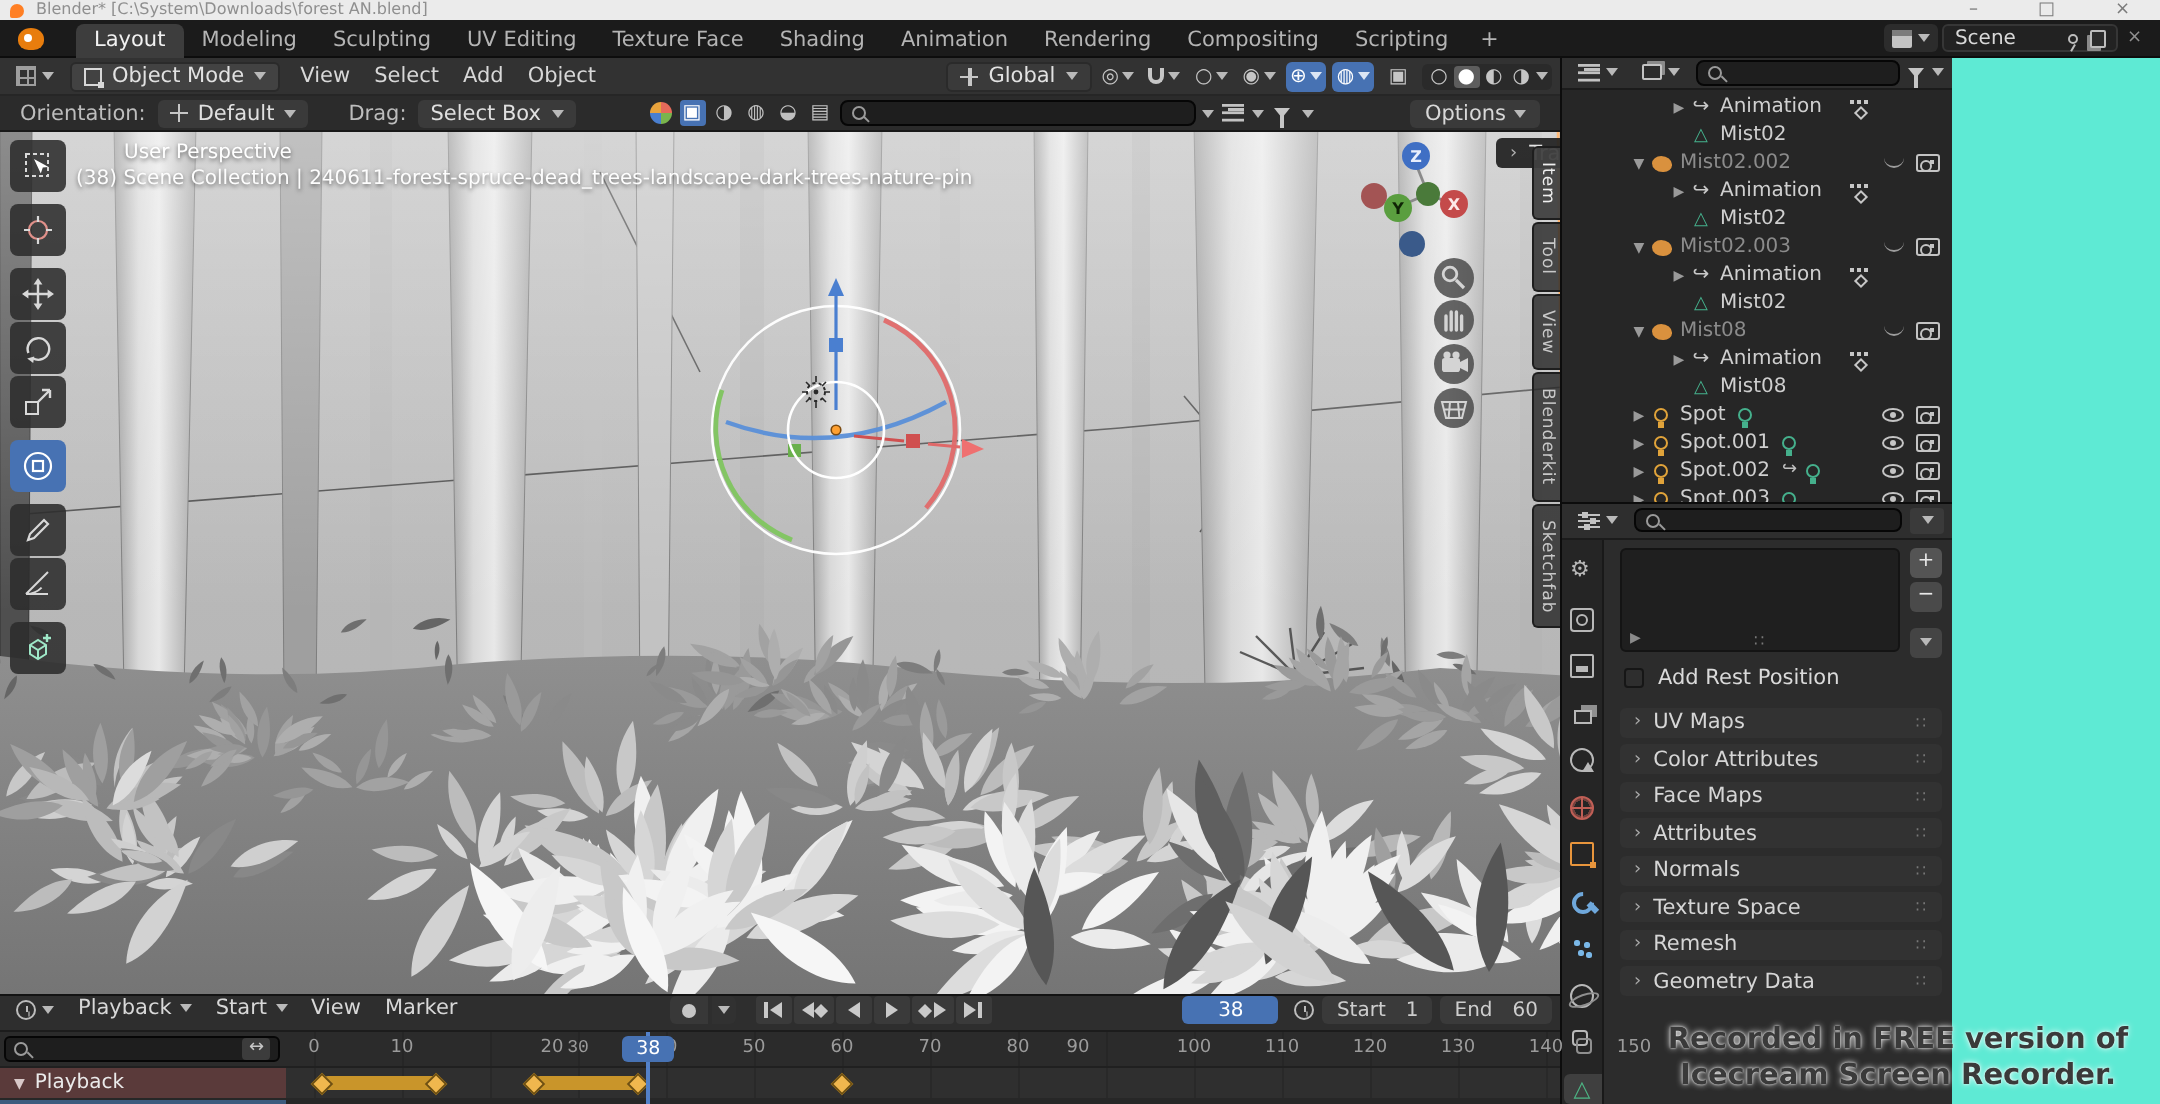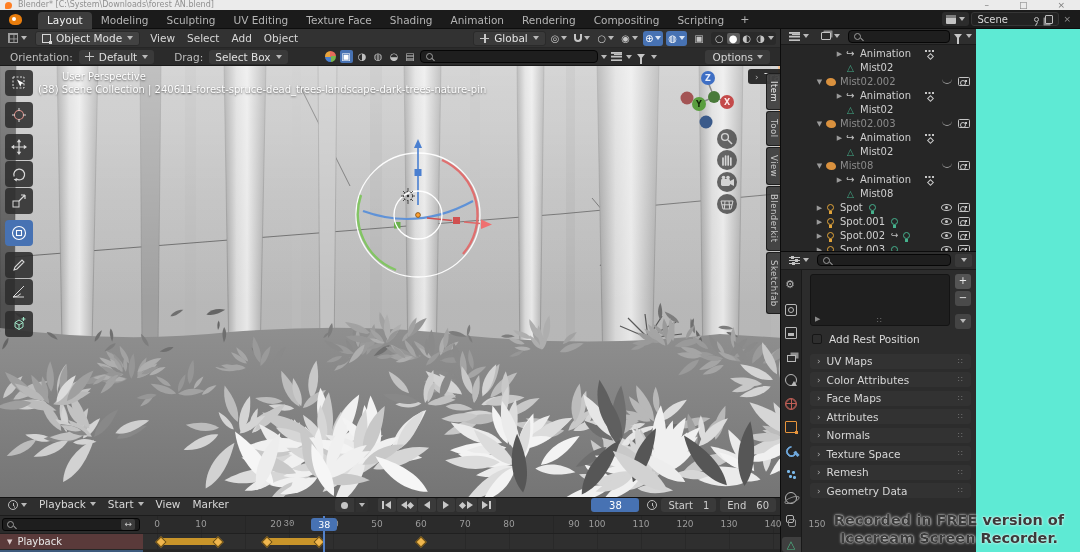--- a/index.html
+++ b/index.html
@@ -1142,21 +1142,21 @@
           <div class="ruler-area" id="ruler-ticks">
               <span class="tick" style="left: 14px;">0</span>
               <span class="tick" style="left: 58px;">10</span>
               <span class="tick" style="left: 88px; margin-left: 45px;">20</span>
               <span class="tick" style="left: 146px; font-family: Liberation Mono, monospace;">30</span>
               <span class="tick" style="left: 190px;">40</span>
               <span class="tick" style="left: 234px;">50</span>
               <span class="tick" style="left: 278px;">60</span>
               <span class="tick" style="left: 322px;">70</span>
               <span class="tick" style="left: 366px;">80</span>
-              <span class="tick" style="left: 431px;">90</span>
+              <span class="tick" style="left: 396px;">90</span>
               <span class="tick" style="left: 454px;">100</span>
               <span class="tick" style="left: 498px;">110</span>
               <span class="tick" style="left: 542px;">120</span>
               <span class="tick" style="left: 586px;">130</span>
               <span class="tick" style="left: 630px;">140</span>
               <span class="tick" style="left: 674px;">150</span>
             </div>
           <div class="tl-search">
             <span class="mag"></span>
             <span class="hsync">↔</span>

